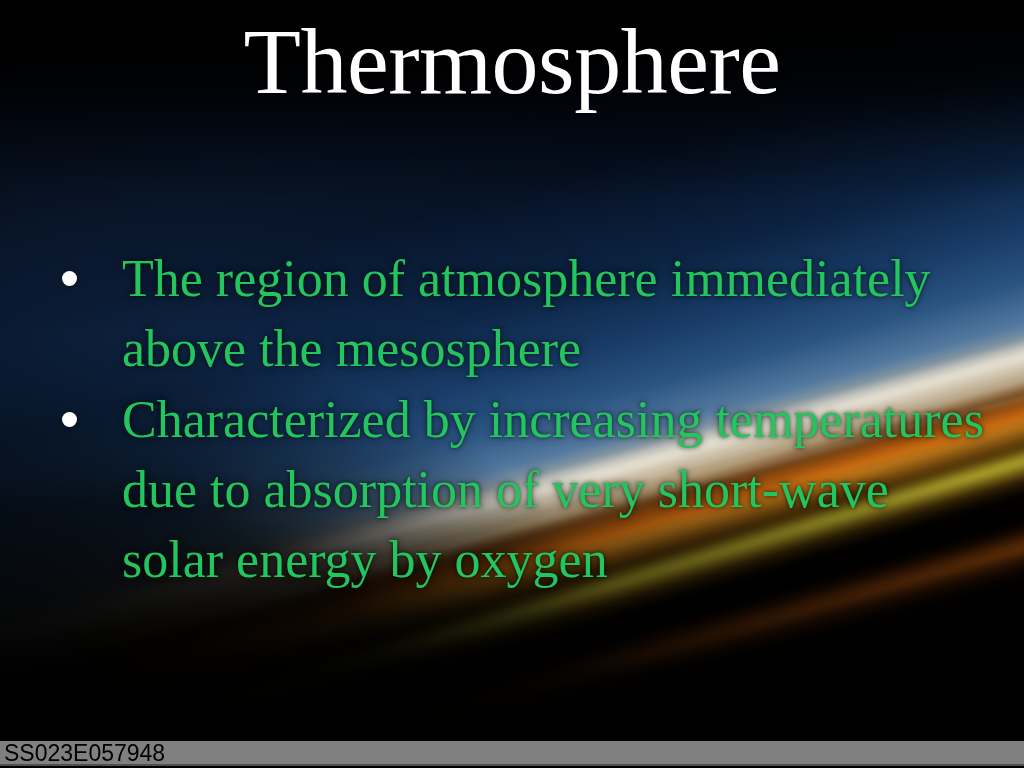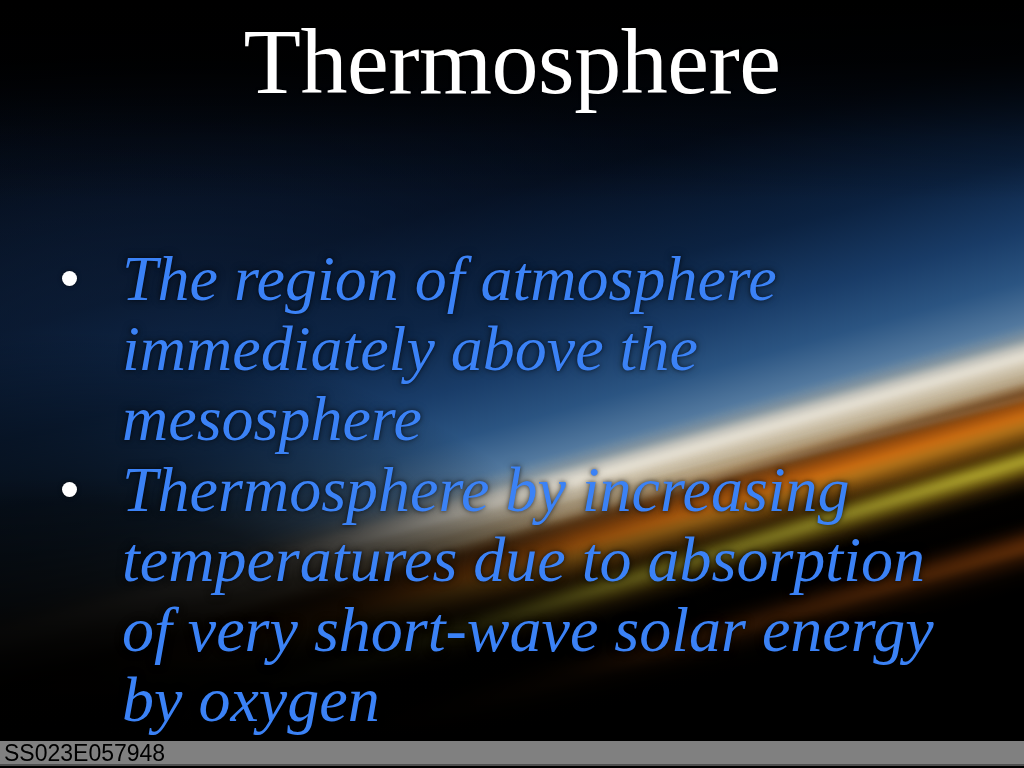--- a/index.html
+++ b/index.html
@@ -222,26 +222,25 @@
     top: 244px;
     width: 940px;
     margin: 0;
     padding: 0;
     list-style: none;
   }
 
   .bullet-item {
     position: relative;
     padding-left: 76px;
-    color: #3b82f6;
-    font-size: 64px;
+    color: #22c55e;
+    font-size: 52px;
     line-height: 70px;
     margin: 0 0 1px 0;
     text-shadow: 0 0 4px rgba(0,0,0,0.6), 0 0 10px rgba(0,0,0,0.35);
-    font-style: italic;
   }
 
   .bullet-marker {
     position: absolute;
     left: 16px;
     top: 27px;
     width: 15px;
     height: 15px;
     border-radius: 50%;
     background: #ffffff;
@@ -295,21 +294,21 @@
 
     <ul id="bullet-list">
 
       <li class="bullet-item">
         <span class="bullet-marker"></span>
         <span class="bullet-text">The region of atmosphere immediately above the mesosphere</span>
       </li>
 
       <li class="bullet-item">
         <span class="bullet-marker"></span>
-        <span class="bullet-text">Thermosphere by increasing temperatures due to absorption of very short-wave solar energy by oxygen</span>
+        <span class="bullet-text">Characterized by increasing temperatures due to absorption of very short-wave solar energy by oxygen</span>
       </li>
 
     </ul>
   </div>
 
   <div id="caption-bar"></div>
   <div id="caption-text">SS023E057948</div>
 
 </div>
 

